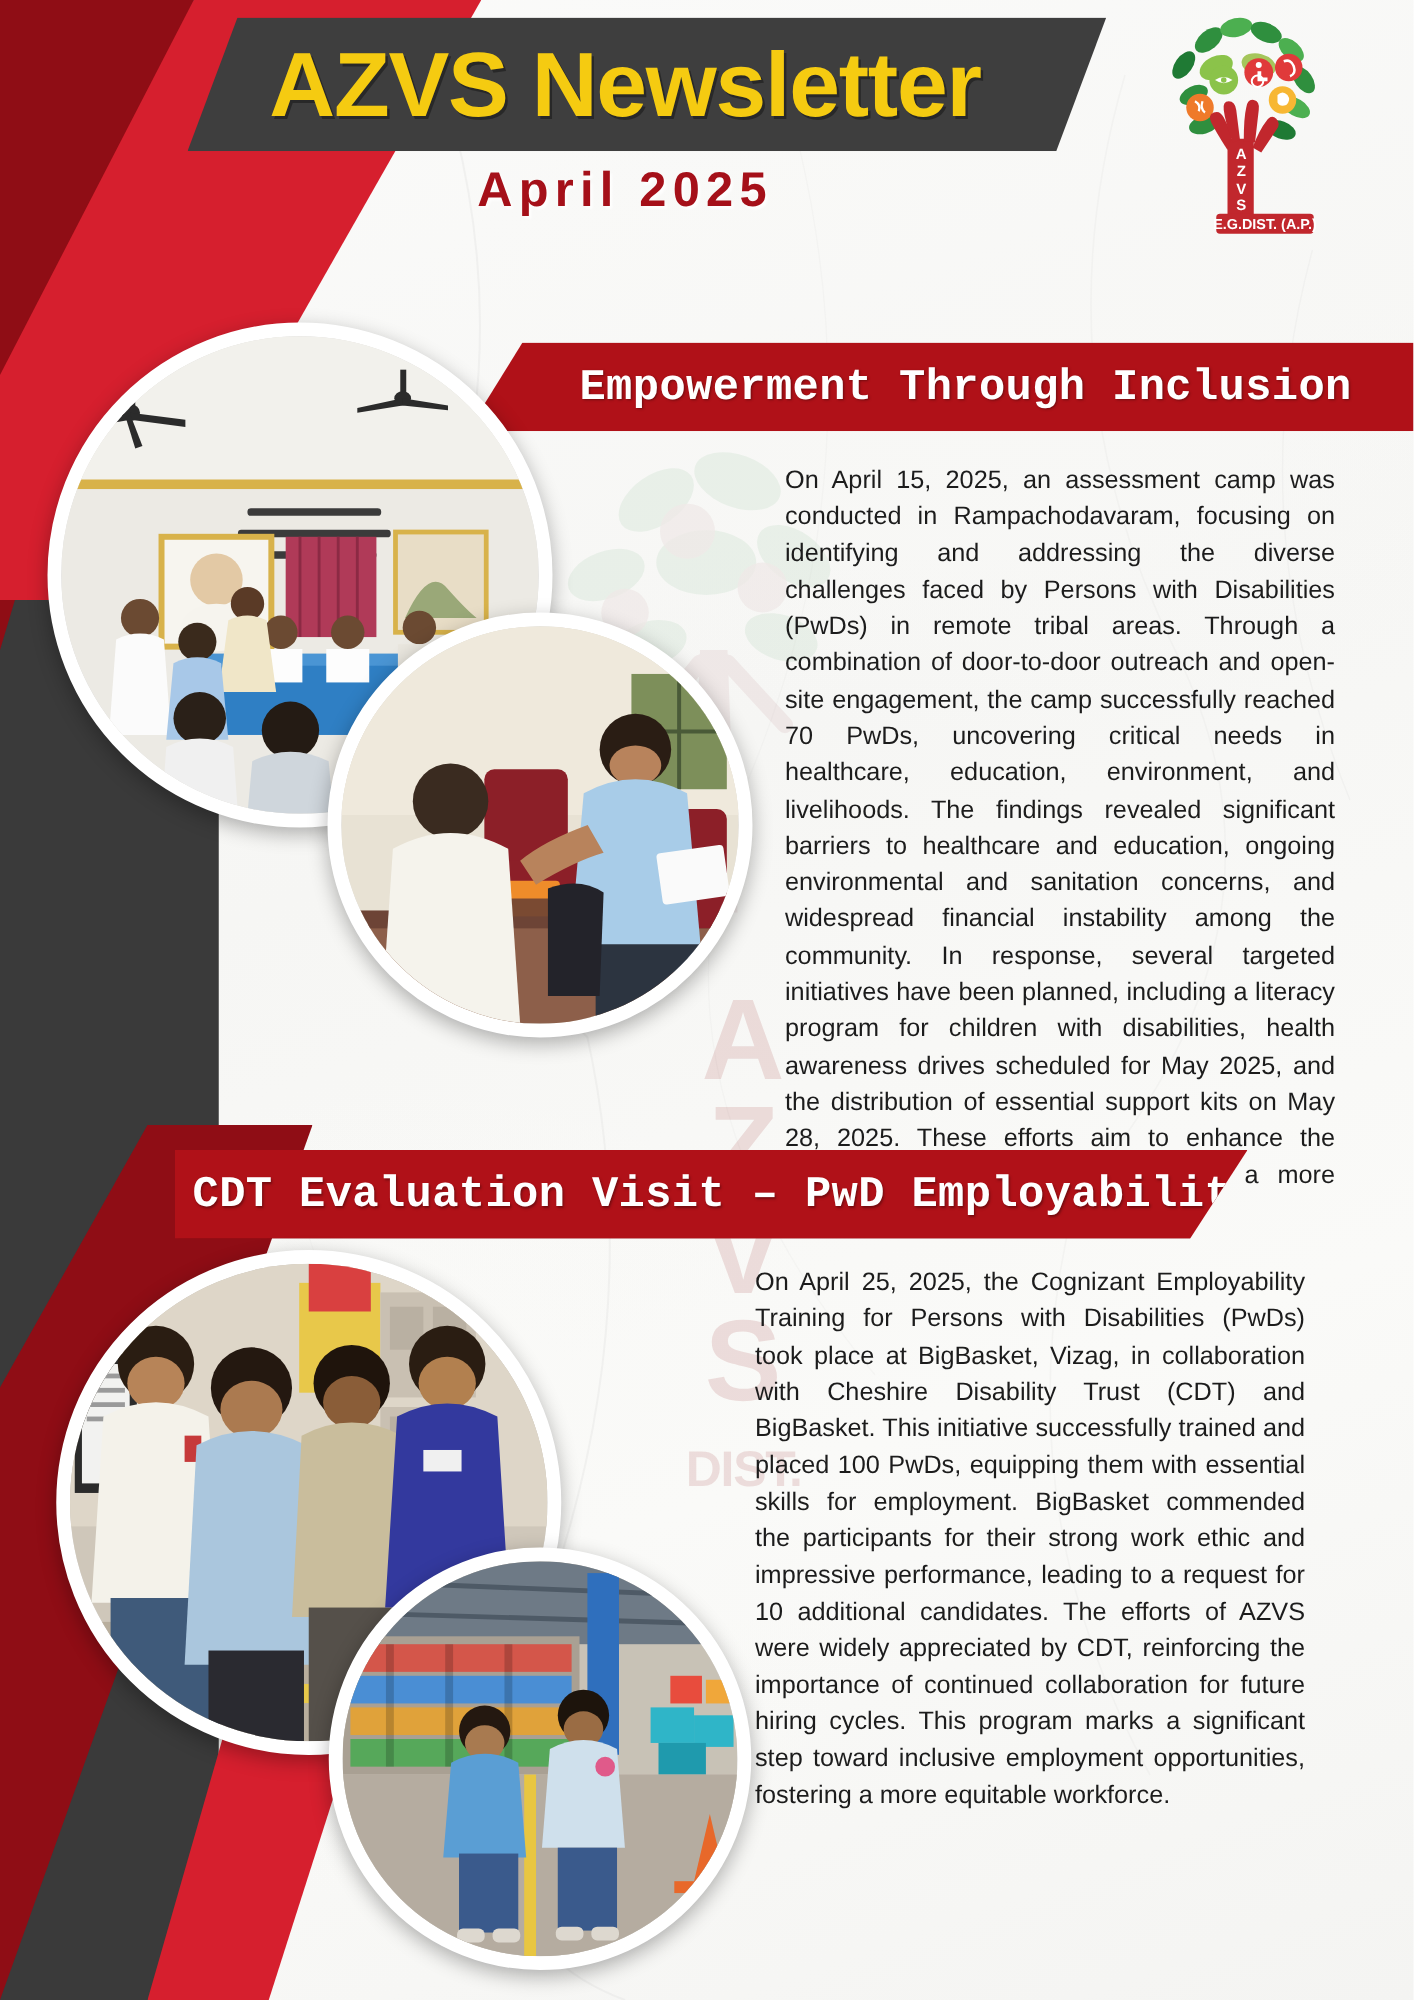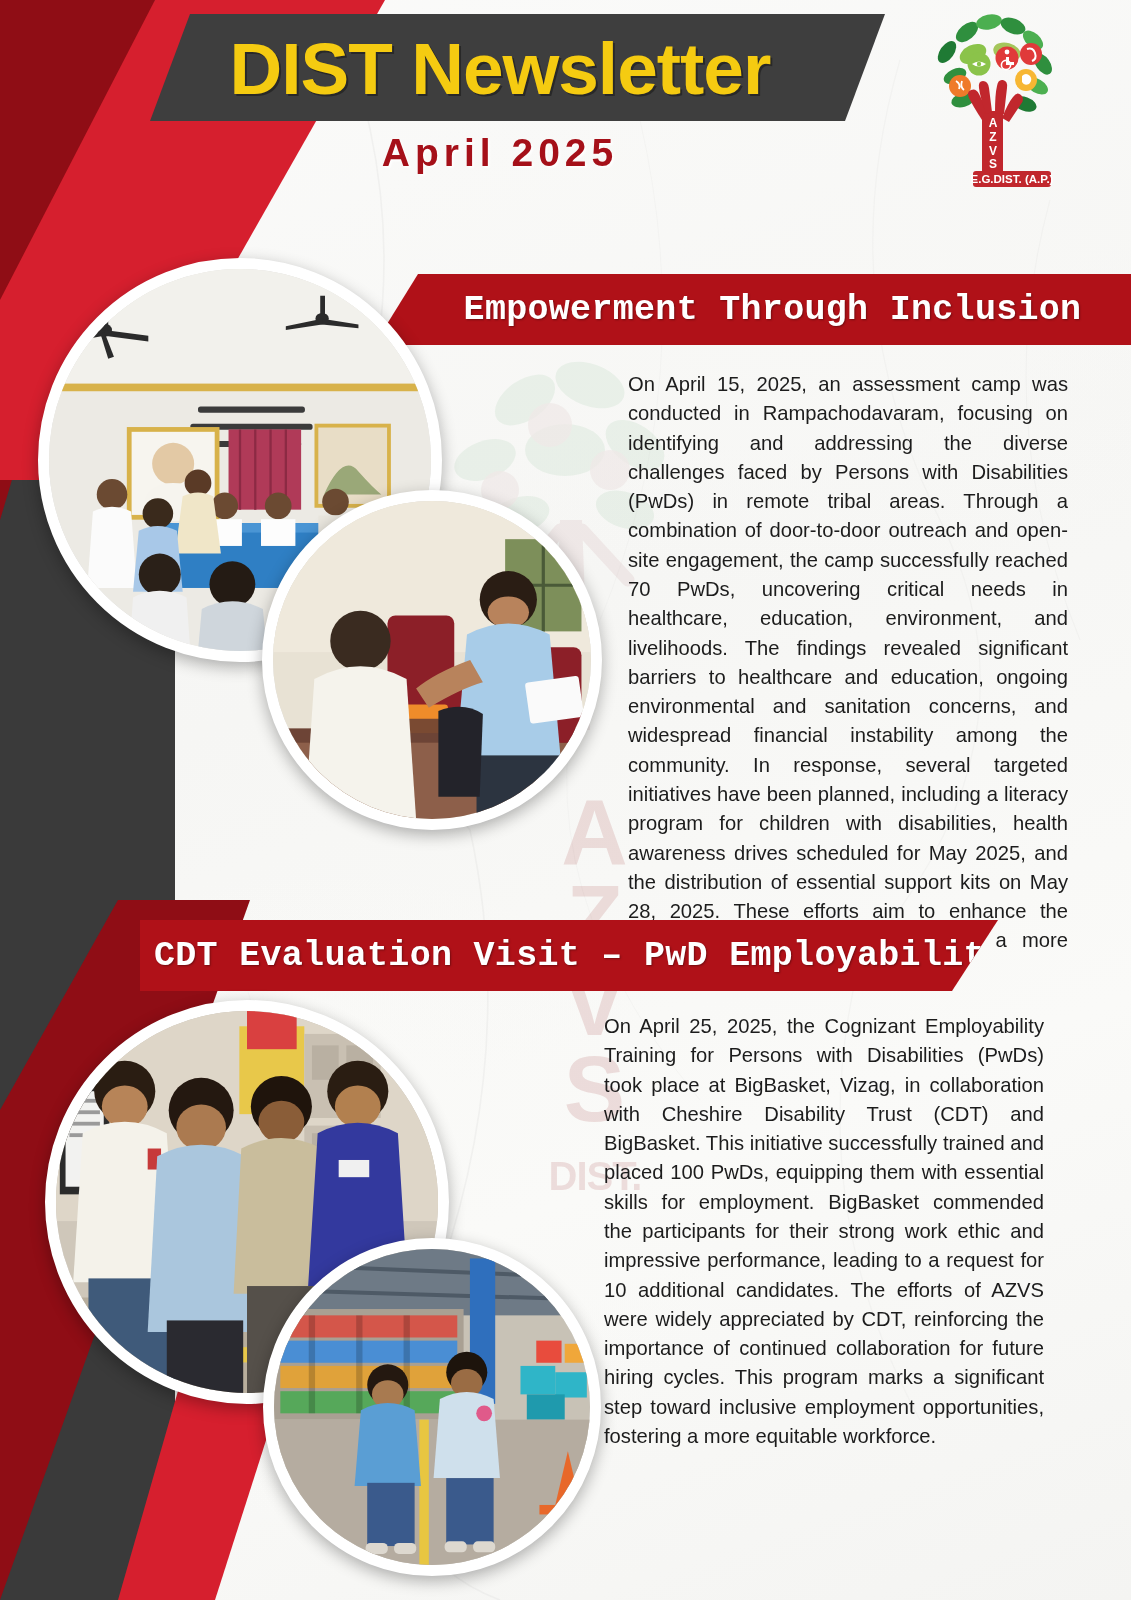--- a/index.html
+++ b/index.html
@@ -239,21 +239,21 @@
 
   <div class="watermark-text">
     <span class="wl">A</span>
     <span class="wl">Z</span>
     <span class="wl">V</span>
     <span class="wl">S</span>
     <span class="wd">DIST.</span>
   </div>
 
   <div class="hdr-bar"></div>
-  <div class="hdr-title">DIST Newsletter</div>
+  <div class="hdr-title">AZVS Newsletter</div>
   <div class="hdr-sub">April 2025</div>
 
   <svg class="logo" viewBox="0 0 135 195">
 
     <g>
       <ellipse cx="42" cy="24" rx="13" ry="7.5" fill="#2f8f3e" transform="rotate(-40 42 24)"></ellipse>
       <ellipse cx="64" cy="14" rx="13" ry="7.5" fill="#4caf50" transform="rotate(-12 64 14)"></ellipse>
       <ellipse cx="88" cy="18" rx="13" ry="7.5" fill="#2f8f3e" transform="rotate(22 88 18)"></ellipse>
       <ellipse cx="108" cy="32" rx="12" ry="7" fill="#4caf50" transform="rotate(42 108 32)"></ellipse>
       <ellipse cx="22" cy="44" rx="12.5" ry="7" fill="#1f7a34" transform="rotate(-55 22 44)"></ellipse>

